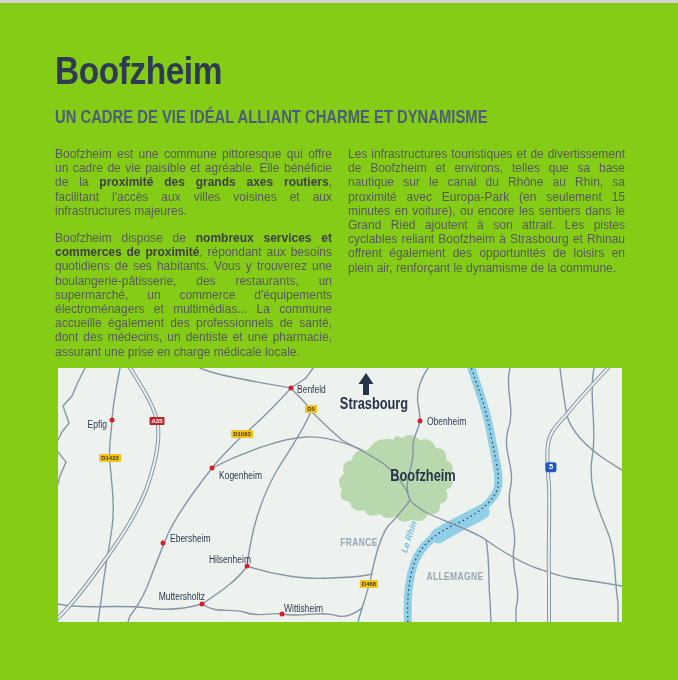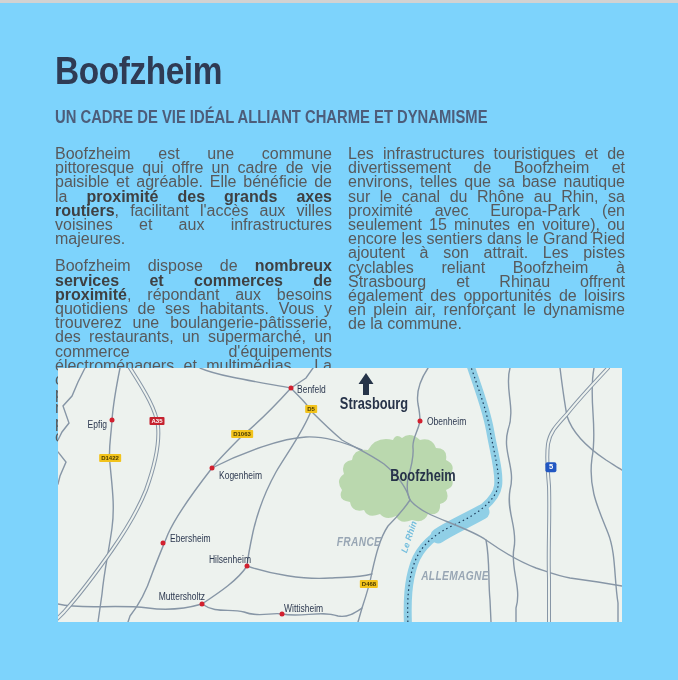--- a/index.html
+++ b/index.html
@@ -1,42 +1,42 @@
 <!DOCTYPE html>
 <html><head>
 <meta charset="utf-8">
 <style>
   html,body{margin:0;padding:0;background:#fff;}
-  #page{position:relative;width:678px;height:680px;background:#7dd3fc;overflow:hidden;
+  #page{position:relative;width:678px;height:680px;background:#84cc16;overflow:hidden;
         font-family:"Liberation Sans", sans-serif;}
   #topbar{position:absolute;left:0;top:0;width:678px;height:3px;background:#d2d2d2;}
   #title{position:absolute;left:55px;top:50px;font-size:38px;font-weight:bold;color:#2f3b54;
          letter-spacing:-.5px;transform:scaleX(.88);transform-origin:left center;white-space:nowrap;}
   #subtitle{position:absolute;left:55px;top:106px;font-size:18.5px;font-weight:bold;color:#4d5d7a;
          letter-spacing:0;transform:scaleX(.8);transform-origin:left center;white-space:nowrap;}
   #columns{position:absolute;left:55px;top:147px;width:570px;display:flex;gap:16px;}
   .col{width:277px;}
-  .para{margin:0 0 13px 0;font-size:16px;line-height:14.2px;color:#58595b;text-align:justify;}
+  .para{margin:0 0 13px 0;font-size:12px;line-height:14.2px;color:#58595b;text-align:justify;}
   .para b{color:#3f4042;}
   
   #map{position:absolute;left:58px;top:368px;width:564px;height:254px;background:#edf2ee;overflow:hidden;}
   #map svg{position:absolute;left:0;top:0;}
   .dot{position:absolute;width:5px;height:5px;border-radius:50%;background:#d2202f;
        transform:translate(-50%,-50%);}
   .town{position:absolute;font-size:10px;font-weight:normal;color:#2d3950;white-space:nowrap;}
   .town.a-start{transform:translate(0,-50%);}
   .town.a-end{transform:translate(-100%,-50%);}
   .town .inn{display:inline-block;transform:scaleX(.85);}
   .town.a-start .inn{transform-origin:left center;}
   .town.a-end .inn{transform-origin:right center;}
   .city{position:absolute;font-size:16px;font-weight:bold;color:#273349;white-space:nowrap;
         transform:translate(-50%,-50%);}
   .city .inn{display:inline-block;transform:scaleX(.8);transform-origin:center;}
-  .region{position:absolute;font-size:12px;font-weight:bold;color:#98a6b4;letter-spacing:.4px;
-        white-space:nowrap;transform:translate(-50%,-50%);font-style:italic;}
+  .region{position:absolute;font-size:10px;font-weight:bold;color:#98a6b4;letter-spacing:.4px;
+        white-space:nowrap;transform:translate(-50%,-50%);}
   .region .inn{display:inline-block;transform:scaleX(.85);transform-origin:center;}
   .badge{position:absolute;transform:translate(-50%,-50%);white-space:nowrap;
         font-weight:bold;text-align:center;line-height:1;}
   .badge.yellow{background:#f2c31c;color:#4a3b00;font-size:6px;padding:1px 2px;border-radius:1px;}
   .badge.red{background:#c5212e;color:#ffffff;font-size:6px;padding:1px 2px;border-radius:1px;}
   .badge.blue{background:#2257c2;color:#ffffff;font-size:7.5px;padding:1px 3.5px;border-radius:2px;}
   .riverlabel{position:absolute;font-size:9px;font-style:italic;font-weight:bold;color:#74bedd;
         white-space:nowrap;transform:translate(-50%,-50%) rotate(-72deg);}
 </style>
 </head>

